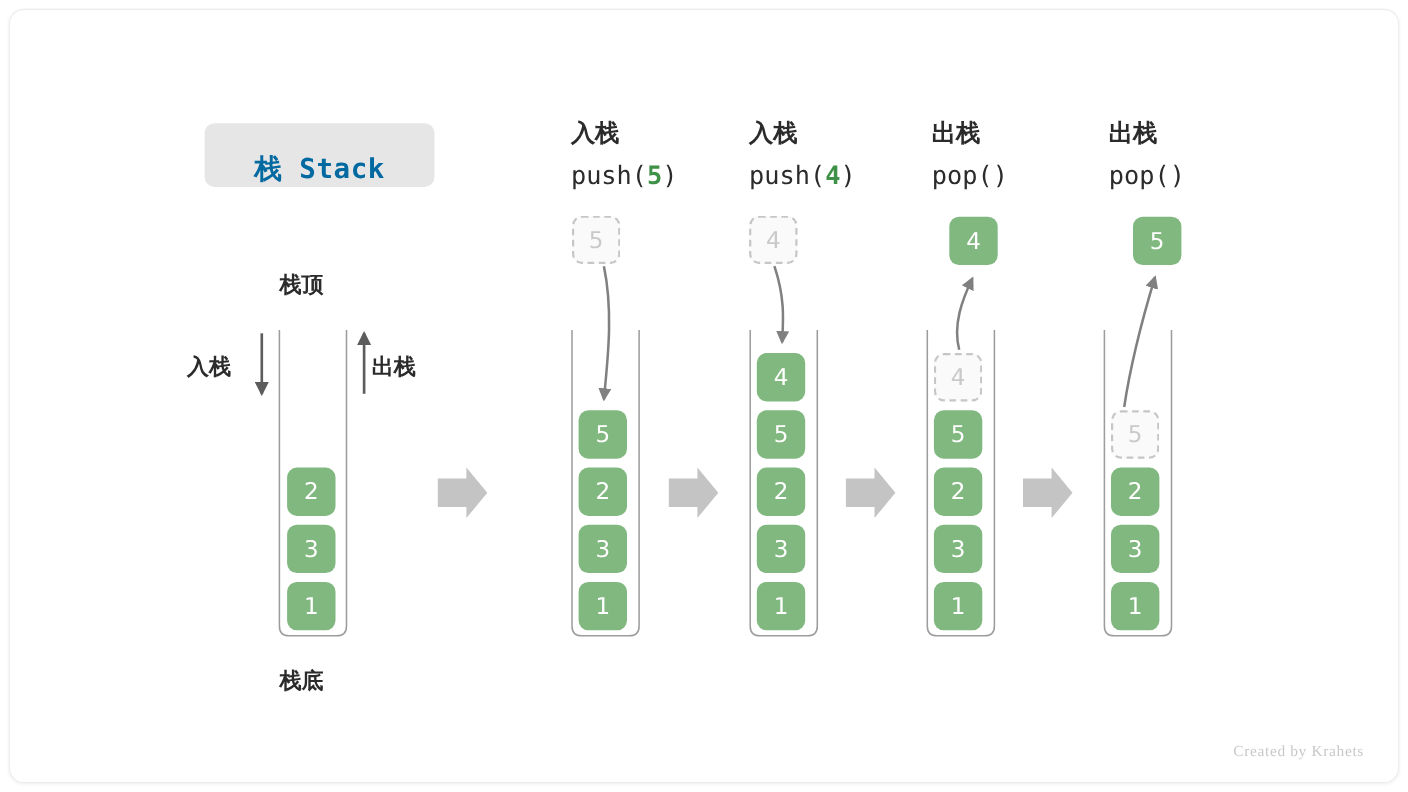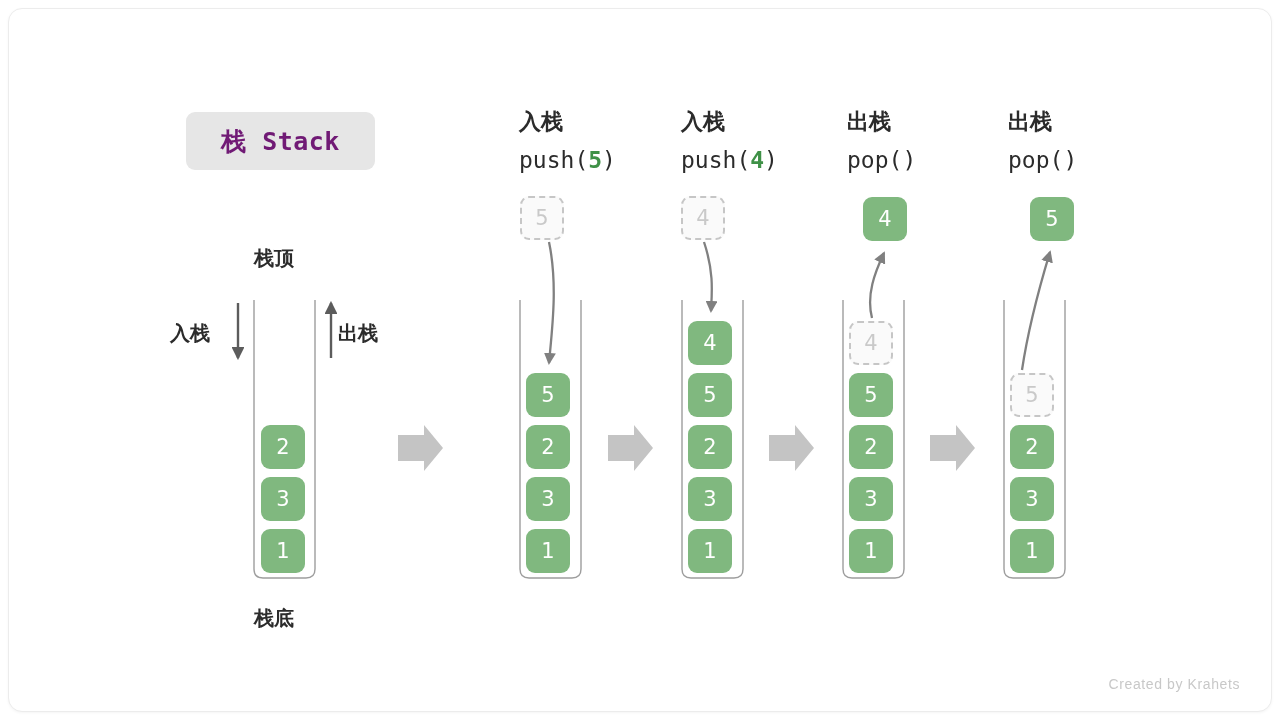--- a/index.html
+++ b/index.html
@@ -26,28 +26,28 @@
     border-radius: 14px;
     box-sizing: border-box;
     box-shadow: 0 1px 3px rgba(0,0,0,0.045);
   }
 
   
   .title-badge {
     position: absolute;
     left: 186px;
     top: 112px;
-    width: 189px;
+    width: 209px;
     height: 58px;
     background: #e6e6e6;
     border-radius: 9px;
     display: flex;
-    align-items: center;
+    align-items: flex-end;
     justify-content: center;
-    color: #701a75;
+    color: #0369a1;
     font-family: "DejaVu Sans Mono", "Liberation Mono", monospace;
     font-size: 25px;
     font-weight: bold;
     letter-spacing: 0.5px;
   }
 
   
   .op-caption {
     position: absolute;
     font-family: "DejaVu Sans Mono", "Liberation Mono", monospace;
@@ -102,21 +102,21 @@
     left: 0; top: 0;
     width: 1280px;
     height: 720px;
     pointer-events: none;
   }
 
   .footer-credit {
     position: absolute;
     right: 40px;
     bottom: 28px;
-    font-family: Liberation Sans, sans-serif;
+    font-family: Liberation Serif, serif;
     font-size: 14px;
     color: #c8c8c8;
     letter-spacing: 0.6px;
   }
 </style>
 </head>
 <body>
 
 <div id="page">
   <div class="canvas-card"></div>

